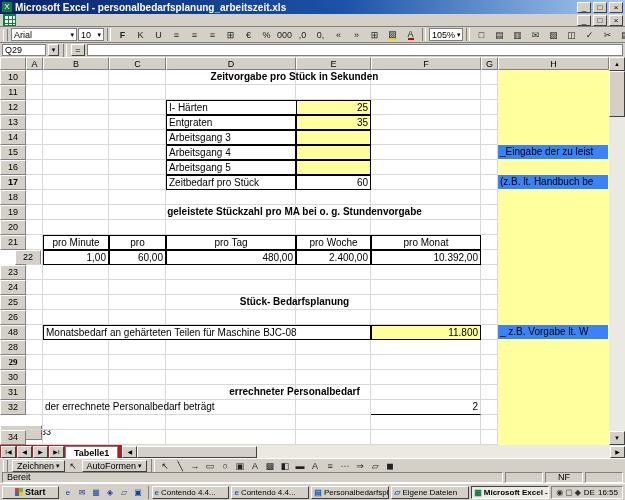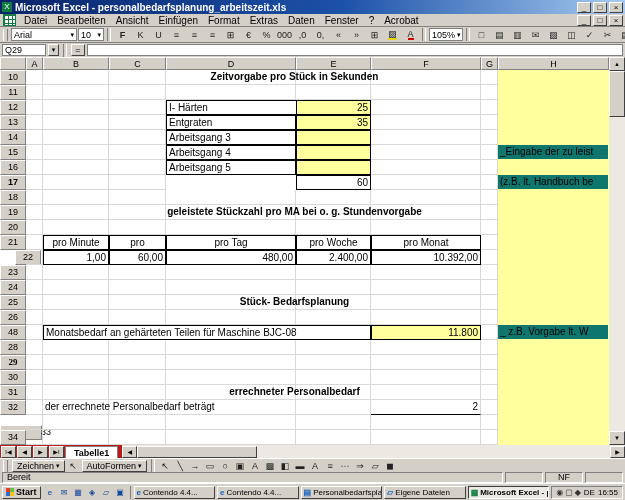--- a/index.html
+++ b/index.html
@@ -62,21 +62,21 @@
   .cell{position:absolute;height:15px;box-sizing:border-box;font-size:10px;line-height:14px;
     padding:0 2px;white-space:nowrap;overflow:hidden;color:#000;
     border-right:1px solid #d8d8d8;border-bottom:1px solid #d8d8d8;background:transparent;}
   .cell.hcol{background:#ffff9e;border-right-color:#ffff9e;border-bottom-color:#ffff9e;}
   .cell.bx{border:1px solid #000;background:#fff;}
   .cell.yellow{background:#ffff9e;}
   .cell.num{text-align:right;}
   .cell.ctr{text-align:center;}
   .cell.title{font-weight:bold;text-align:center;border-color:transparent;background:transparent;}
   .cell.bot{border-bottom:1px solid #000;}
-  .cell.note{background:#0f766e;border-color:#ffff9e;}
+  .cell.note{background:#3b82f6;border-color:#ffff9e;}
 
   
   #vscroll{position:absolute;right:0;top:57px;width:16px;height:388px;background:#ebe9e2;}
   .sbtn{width:16px;height:14px;font-size:6px;line-height:12px;text-align:center;color:#000;}
   #vthumb{position:absolute;left:0;top:14px;width:16px;height:46px;}
 
   
   #tabrow{position:absolute;left:0;top:445px;width:625px;height:13px;background:#b91c1c;display:flex;align-items:center;}
   .navbtn{width:15px;height:12px;font-size:6px;line-height:10px;text-align:center;flex:0 0 auto;}
   #sheettab{background:#fff;border:1px solid #808080;border-bottom:none;font-size:9px;font-weight:bold;
@@ -94,21 +94,21 @@
 
   
   #statusbar{position:absolute;left:0;top:472px;width:625px;height:11px;background:#d4d0c8;display:flex;
     font-size:9px;align-items:stretch;gap:2px;padding:0 2px;box-sizing:border-box;}
   #statusready{flex:1;padding:0 4px;line-height:9px;}
   .statuspane{width:38px;text-align:center;line-height:9px;}
 
   
   #taskbar{position:absolute;left:0;top:483px;width:625px;height:17px;background:#d4d0c8;border-top:1px solid #fff;
     box-sizing:border-box;display:flex;align-items:center;gap:2px;padding:0 2px;}
-  #startbtn{height:13px;display:flex;align-items:center;gap:2px;padding:0 3px;font-size:9px;font-weight:bold;flex:0 0 auto;}
+  #startbtn{height:13px;display:flex;align-items:center;gap:2px;padding:0 12px;font-size:9px;font-weight:bold;flex:0 0 auto;}
   #flag{width:8px;height:8px;display:grid;grid-template-columns:4px 4px;grid-template-rows:4px 4px;}
   #flag i{display:block;}
   .qlzone{display:flex;gap:1px;flex:0 0 auto;border-right:1px solid #808080;padding:0 3px 0 1px;margin-right:1px;}
   .qlicon{width:13px;height:13px;display:flex;align-items:center;justify-content:center;font-size:8px;color:#1346a0;}
   .taskbtn{flex:1 1 0;max-width:84px;height:13px;display:flex;align-items:center;gap:2px;padding:0 2px;
     font-size:8px;white-space:nowrap;overflow:hidden;}
   .taskbtn .ticon{font-size:8px;color:#1560bd;font-weight:bold;flex:0 0 auto;}
   .taskbtn.active{border-color:#404040 #ffffff #ffffff #404040;background:#eceae4;font-weight:bold;}
   .taskbtn.active .ticon{color:#107c41;}
   #tray{margin-left:auto;height:13px;display:flex;align-items:center;gap:3px;padding:0 4px;font-size:8px;flex:0 0 auto;}
@@ -120,32 +120,20 @@
 <div id="titlebar">
   <span class="appicon">X</span>
   <span class="t">Microsoft Excel - personalbedarfsplanung_arbeitszeit.xls</span>
   <span class="winbtn b3">_</span>
   <span class="winbtn b3">□</span>
   <span class="winbtn b3">×</span>
 </div>
 
 <div id="menubar">
   <span class="wbicon"></span>
-  <span id="menu-items" style="display:flex;">
-      <span class="menuitem">Datei</span>
-      <span class="menuitem">Bearbeiten</span>
-      <span class="menuitem">Ansicht</span>
-      <span class="menuitem">Einfügen</span>
-      <span class="menuitem">Format</span>
-      <span class="menuitem">Extras</span>
-      <span class="menuitem">Daten</span>
-      <span class="menuitem">Fenster</span>
-      <span class="menuitem">?</span>
-      <span class="menuitem">Acrobat</span>
-    </span>
   <span id="docbtns">
     <span class="winbtn b3">_</span>
     <span class="winbtn b3">□</span>
     <span class="winbtn b3">×</span>
   </span>
 </div>
 
 <div id="toolbar">
   <span class="grip"></span>
   <span class="tbox" style="width:66px;">
@@ -312,20 +300,21 @@
     <span class="cell" style="left: 109px; top: 90px; width: 57px;"></span>
     <span class="cell bx" style="left: 166px; top: 90px; width: 130px;">Arbeitsgang 5</span>
     <span class="cell bx yellow" style="left: 296px; top: 90px; width: 75px;"></span>
     <span class="cell" style="left: 371px; top: 90px; width: 110px;"></span>
     <span class="cell" style="left: 481px; top: 90px; width: 17px;"></span>
     <span class="cell hcol" style="left: 498px; top: 90px; width: 111px;"></span>
     <span class="rowhdr" style="top: 105px; font-weight: bold;">17</span>
     <span class="cell" style="left: 26px; top: 105px; width: 17px;"></span>
     <span class="cell" style="left: 43px; top: 105px; width: 66px;"></span>
     <span class="cell" style="left: 109px; top: 105px; width: 57px;"></span>
+    <span class="cell bx" style="left: 166px; top: 105px; width: 130px;">Zeitbedarf pro Stück</span>
     <span class="cell bx num" style="left: 296px; top: 105px; width: 75px;">60</span>
     <span class="cell" style="left: 371px; top: 105px; width: 110px;"></span>
     <span class="cell" style="left: 481px; top: 105px; width: 17px;"></span>
     <span class="cell hcol note" style="left: 498px; top: 105px; width: 111px;">(z.B. lt. Handbuch be</span>
     <span class="rowhdr" style="top: 120px;">18</span>
     <span class="cell" style="left: 26px; top: 120px; width: 17px;"></span>
     <span class="cell" style="left: 43px; top: 120px; width: 66px;"></span>
     <span class="cell" style="left: 109px; top: 120px; width: 57px;"></span>
     <span class="cell" style="left: 166px; top: 120px; width: 130px;"></span>
     <span class="cell" style="left: 296px; top: 120px; width: 75px;"></span>

